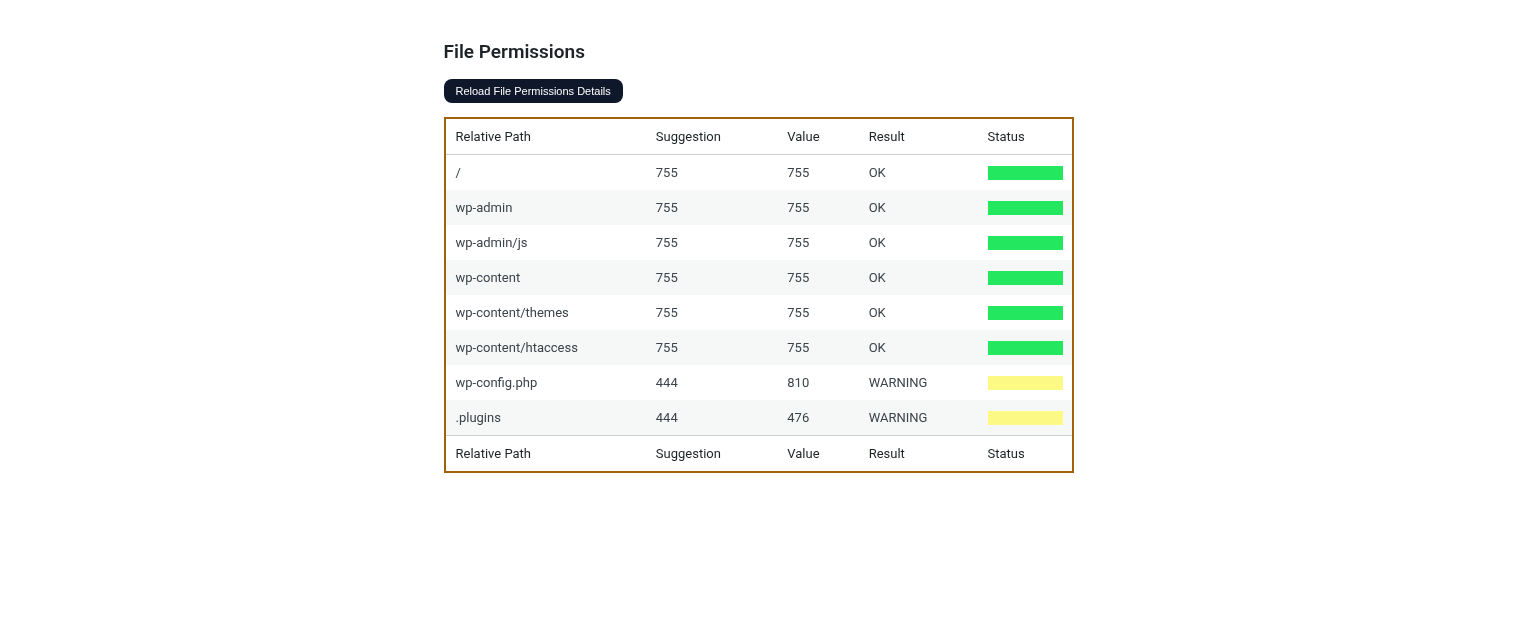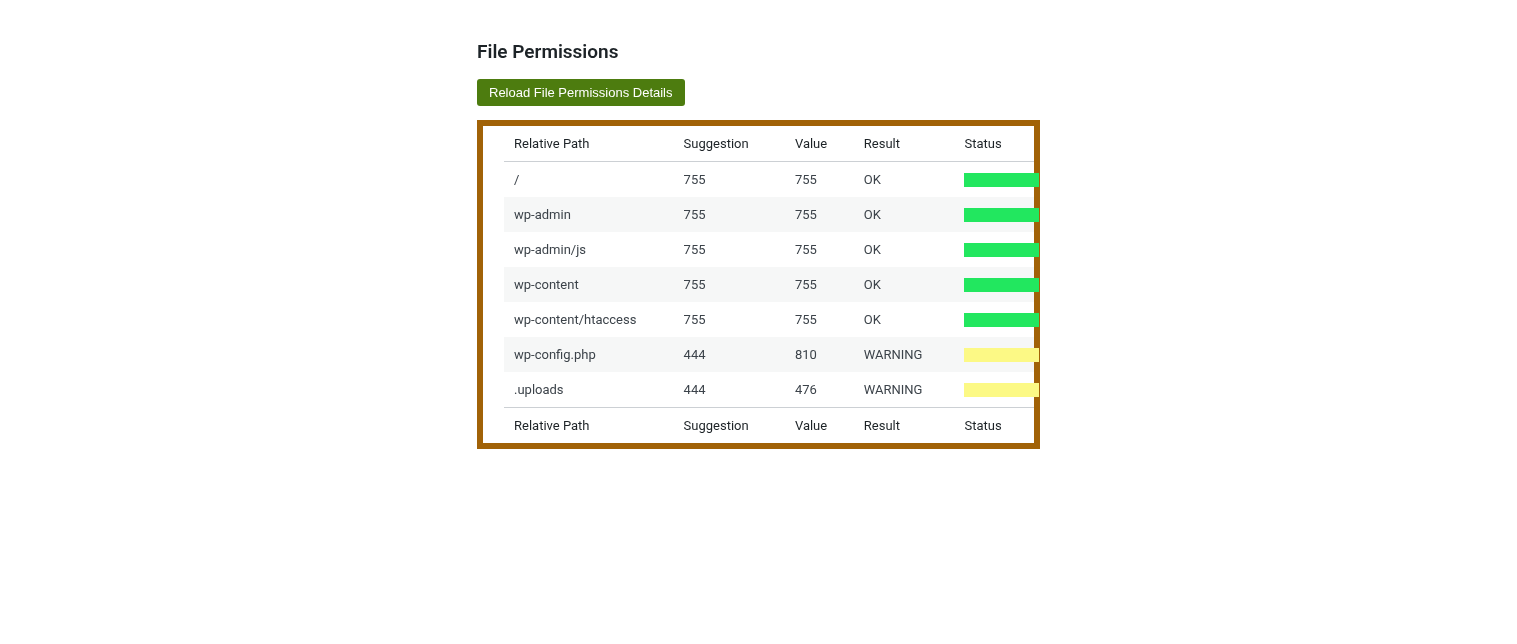--- a/index.html
+++ b/index.html
@@ -7,43 +7,42 @@
       margin: 0;
       padding: 0;
     }
     body {
       font-family: -apple-system, BlinkMacSystemFont, "Segoe UI", Roboto, Helvetica, Arial, sans-serif;
       background: #fff;
       color: #1d2327;
       font-size: 13px;
     }
     .container {
-      width: 563px;
+      width: 630px;
       margin: 40px auto 0 auto;
     }
     h2 {
       font-size: 19px;
       font-weight: 600;
       color: #1d2327;
       margin-bottom: 16px;
     }
     .reload-btn {
-      background: #4d7c0f;
+      background: #0f172a;
       color: #fff;
       border: none;
-      border-radius: 3px;
+      border-radius: 8px;
       padding: 6px 12px;
-      font-size: 13px;
+      font-size: 11px;
       font-weight: 500;
       cursor: pointer;
       margin-bottom: 14px;
     }
     .table-wrap {
-      border: 6px solid #a16207;
-      padding-left: 21px;
+      border: 2px solid #a16207;
     }
     table {
       width: 100%;
       border-collapse: collapse;
       table-layout: fixed;
       font-size: 13px;
     }
     thead th, tfoot th {
       text-align: left;
       font-weight: 400;
@@ -136,39 +135,48 @@
           <tr>
             <td>wp-content</td>
             <td>755</td>
             <td>755</td>
             <td>OK</td>
             <td>
               <span class="status-bar status-ok"></span>
             </td>
           </tr>
           <tr>
+            <td>wp-content/themes</td>
+            <td>755</td>
+            <td>755</td>
+            <td>OK</td>
+            <td>
+              <span class="status-bar status-ok"></span>
+            </td>
+          </tr>
+          <tr>
             <td>wp-content/htaccess</td>
             <td>755</td>
             <td>755</td>
             <td>OK</td>
             <td>
               <span class="status-bar status-ok"></span>
             </td>
           </tr>
           <tr>
             <td>wp-config.php</td>
             <td>444</td>
             <td>810</td>
             <td>WARNING</td>
             <td>
               <span class="status-bar status-warn"></span>
             </td>
           </tr>
           <tr>
-            <td>.uploads</td>
+            <td>.plugins</td>
             <td>444</td>
             <td>476</td>
             <td>WARNING</td>
             <td>
               <span class="status-bar status-warn"></span>
             </td>
           </tr>
         </tbody>
       <tfoot>
         <tr>

